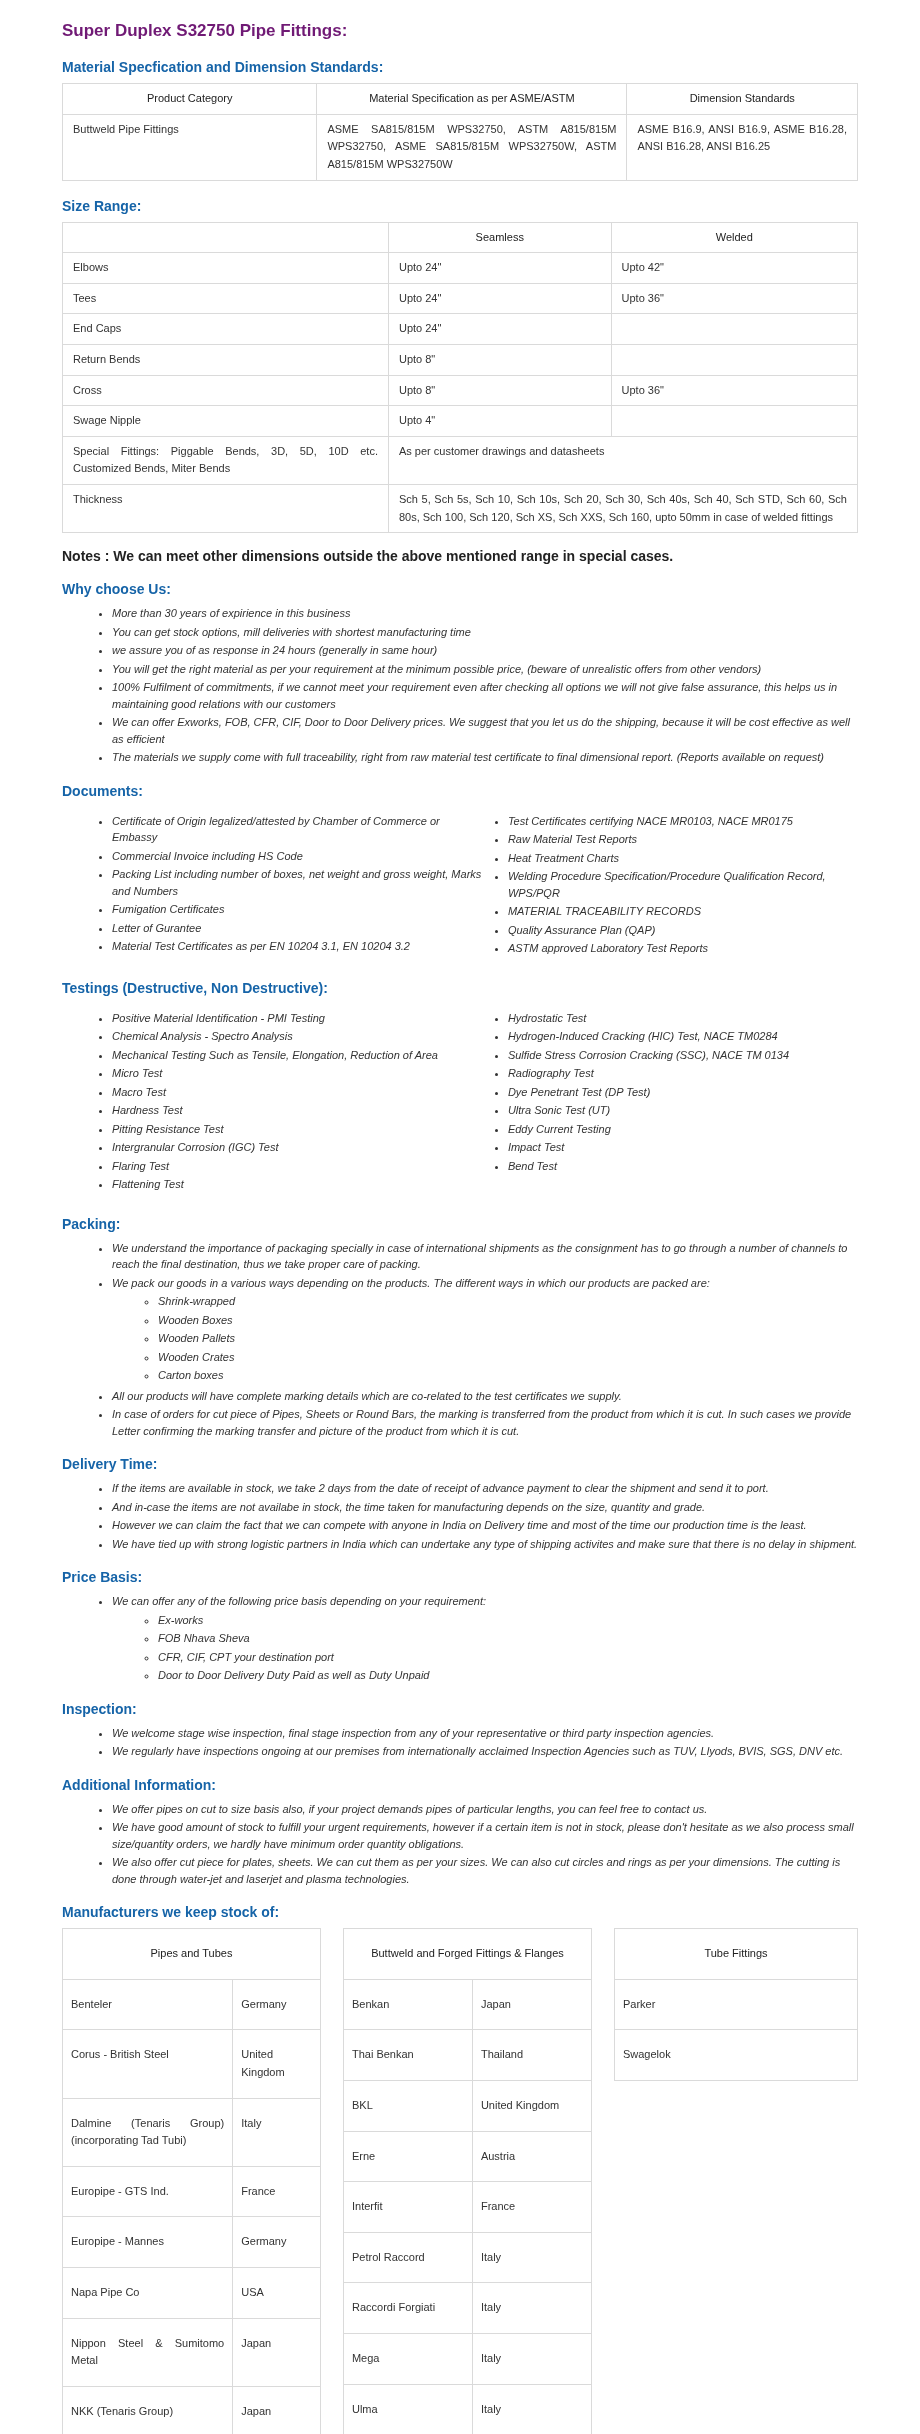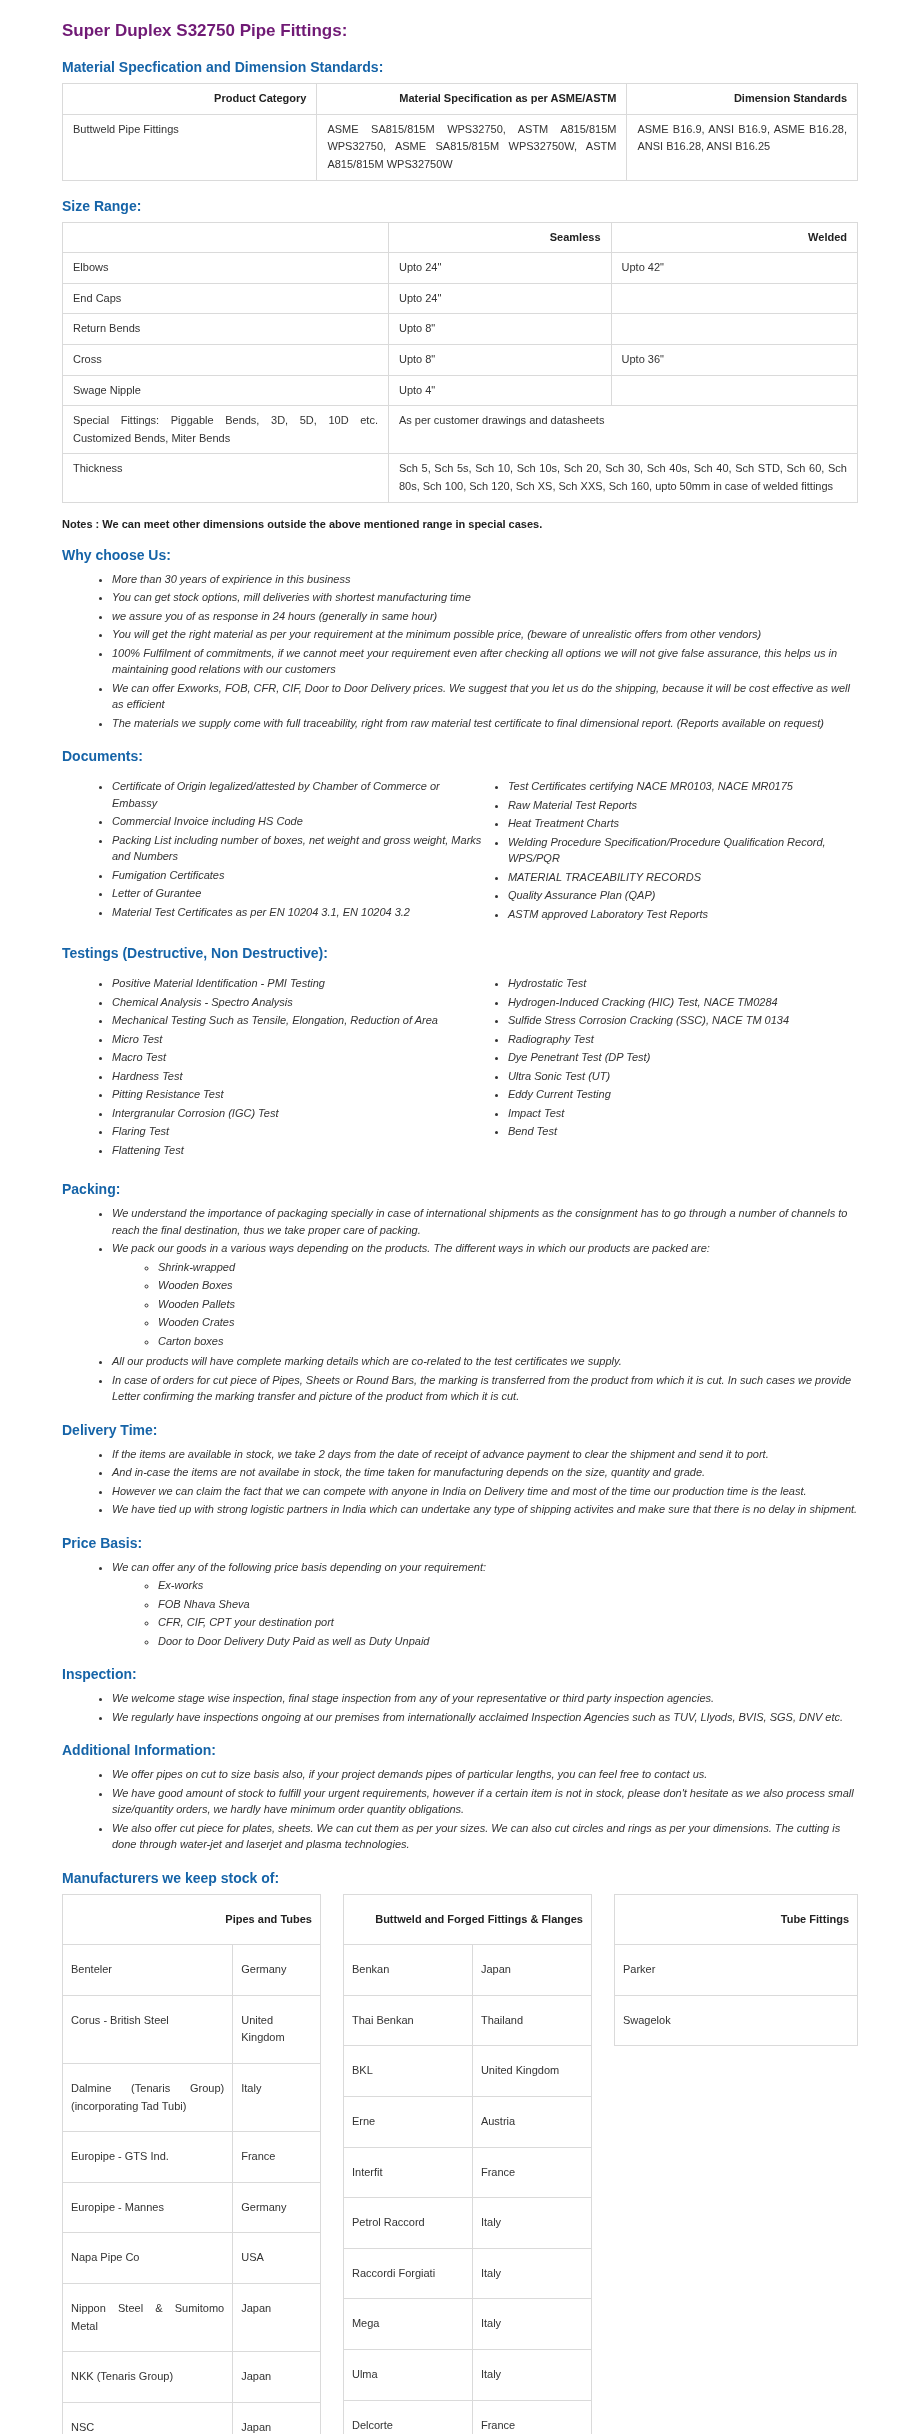--- a/index.html
+++ b/index.html
@@ -1,23 +1,23 @@
 <!DOCTYPE html>
 <html><head>
 <meta charset="utf-8">
 <style>
   html,body{margin:0;padding:0;background:#ffffff;}
   body{width:920px;font-family:"Liberation Sans","DejaVu Sans",sans-serif;color:#333;}
   .page{padding:20px 62px 40px 62px;box-sizing:border-box;width:920px;}
   h1.page-title{font-size:17px;line-height:1.25;color:#701a75;margin:0 0 18px 0;font-weight:700;}
   h2.section-h{font-size:14px;color:#1664a8;font-weight:700;margin:17px 0 8px 0;}
-  p.note{font-size:11px;font-weight:700;color:#222;margin:15px 0 12px 0;}
+  p.note{font-size:14px;font-weight:700;color:#222;margin:15px 0 12px 0;}
   table.tbl{width:100%;border-collapse:collapse;table-layout:fixed;font-size:11px;margin:2px 0 6px 0;}
   table.tbl th,table.tbl td{border:1px solid #dadada;padding:6px 10px;vertical-align:top;line-height:1.6;word-wrap:break-word;}
-  table.tbl th{text-align:right;font-weight:700;color:#222;}
+  table.tbl th{text-align:center;font-weight:400;color:#222;}
   table.tbl td{text-align:justify;color:#333;}
   table.mfg th,table.mfg td{padding:16px 8px;}
   ul{list-style:disc;margin:4px 0;padding-left:50px;font-size:11px;line-height:1.5;color:#333;}
   ul.b1>li{margin:2px 0;font-style:italic;}
   ul.b2{list-style:circle;padding-left:46px;margin:1px 0 2px 0;}
   ul.b2>li{margin:2px 0;}
   .cols{display:grid;grid-template-columns:53% 47%;margin:2px 0 6px 0;}
   .cols ul.right{padding-left:24px;}
   .triple{display:grid;grid-template-columns:1.04fr 1fr 0.98fr;gap:22px;align-items:start;margin:4px 0 8px 0;}
   .triple table.tbl{margin:0;}
@@ -62,20 +62,25 @@
             <th data-name="column-header"></th>
             <th data-name="column-header">Seamless</th>
             <th data-name="column-header">Welded</th>
           </tr>
         </thead>
         <tbody>
           <tr data-name="table-row">
             <td data-name="table-cell">Elbows</td>
             <td data-name="table-cell">Upto 24"</td>
             <td data-name="table-cell">Upto 42"</td>
+          </tr>
+          <tr data-name="table-row">
+            <td data-name="table-cell">Tees</td>
+            <td data-name="table-cell">Upto 24"</td>
+            <td data-name="table-cell">Upto 36"</td>
           </tr>
           <tr data-name="table-row">
             <td data-name="table-cell">End Caps</td>
             <td data-name="table-cell">Upto 24"</td>
             <td data-name="table-cell"></td>
           </tr>
           <tr data-name="table-row">
             <td data-name="table-cell">Return Bends</td>
             <td data-name="table-cell">Upto 8"</td>
             <td data-name="table-cell"></td>

